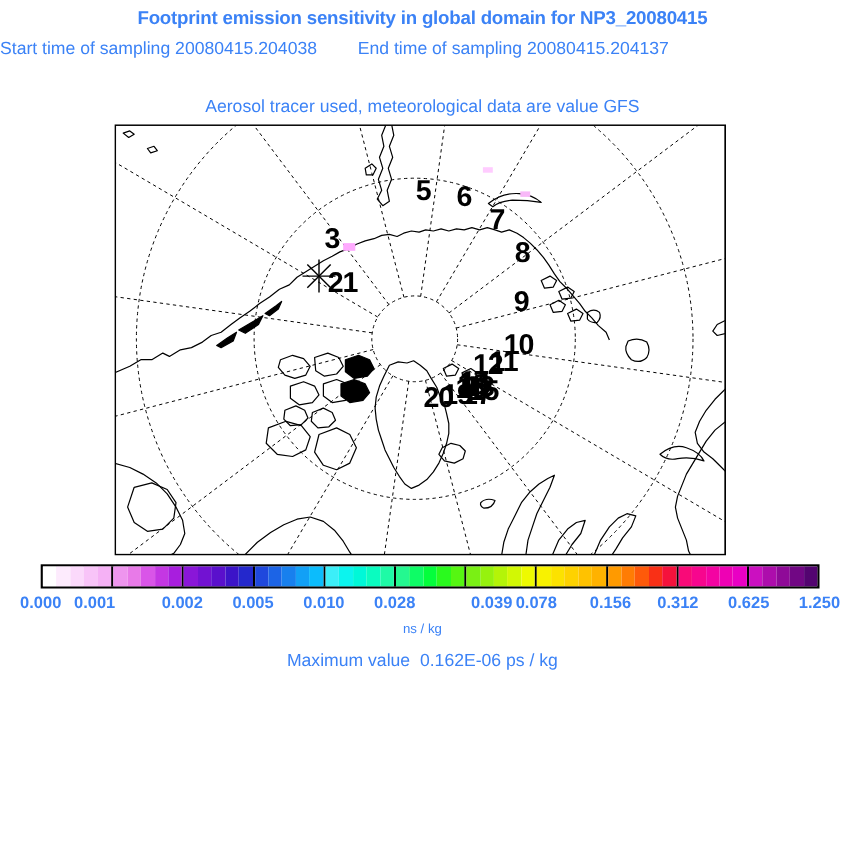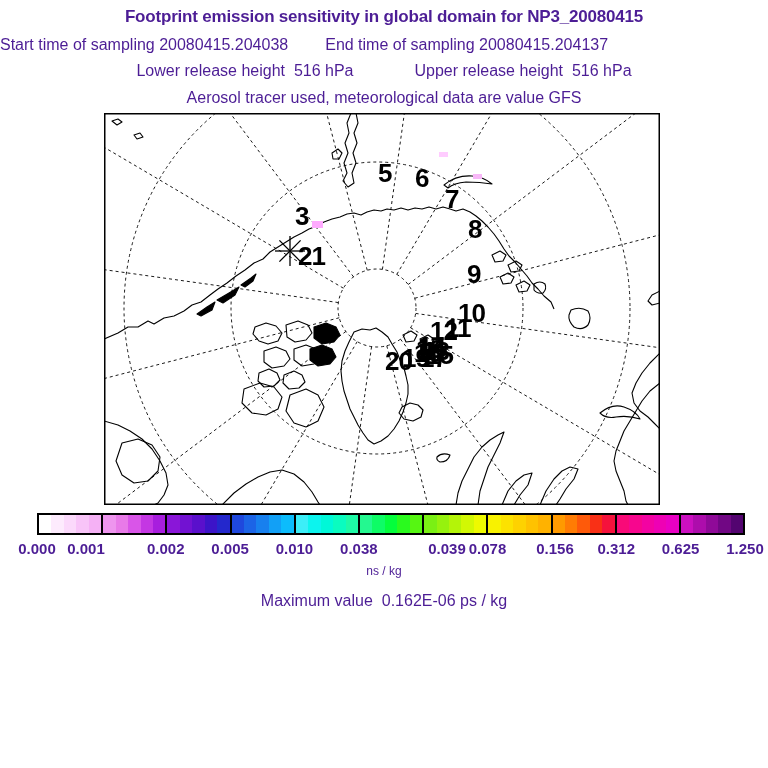--- a/index.html
+++ b/index.html
@@ -1,17 +1,17 @@
 <!DOCTYPE html>
 <html><head>
 <meta charset="utf-8">
 <style>
   html,body{margin:0;padding:0;background:#fff;}
   .page{position:relative;width:768px;height:768px;background:#ffffff;overflow:hidden;
-        font-family:"Liberation Sans","DejaVu Sans",sans-serif;color:#4c1d95;}
+        font-family:"Liberation Sans","DejaVu Sans",sans-serif;color:#3b82f6;}
   .hline{position:absolute;left:0;width:768px;text-align:center;white-space:pre;}
   .title{top:7px;font-size:17px;font-weight:bold;letter-spacing:-0.2px;}
   .line2{top:36px;font-size:16px;display:flex;gap:37px;}
   .line3{top:62px;font-size:16px;display:flex;justify-content:center;gap:61px;}
   .line4{top:89px;font-size:16px;}
   .line2 span,.line3 span{white-space:pre;}
   #mapwrap{position:absolute;left:104px;top:113px;width:556px;height:392px;}
   #colorbar{position:absolute;left:37px;top:513px;width:708px;height:22px;
             box-sizing:border-box;border:2px solid #000;display:flex;}
   .cbseg{flex:1;display:flex;border-right:2px solid #000;}
@@ -27,24 +27,20 @@
 
 <div class="page">
 
   <div class="hline title">Footprint emission sensitivity in global domain for NP3_20080415</div>
 
   <div class="hline line2">
     <span>Start time of sampling 20080415.204038</span>
     <span>End time of sampling 20080415.204137</span>
   </div>
 
-  <div class="hline line3">
-    <span>Lower release height  516 hPa</span>
-    <span>Upper release height  516 hPa</span>
-  </div>
 
   <div class="hline line4">Aerosol tracer used, meteorological data are value GFS</div>
 
   <div id="mapwrap">
     <svg width="556" height="392" viewBox="0 0 556 392">
         <clipPath id="mapclip">
           <rect x="1" y="1" width="554" height="390"></rect>
         </clipPath>
         <g clip-path="url(#mapclip)">
           <circle cx="273" cy="195" r="39" fill="none" stroke="#000" stroke-width="0.9" stroke-dasharray="3 3"></circle>
@@ -216,21 +212,21 @@
         <div class="cbcell" style="background: rgb(113, 7, 132);"></div>
         <div class="cbcell" style="background: rgb(83, 4, 112);"></div>
       </div>
     </div>
   <div id="tickrow">
       <span class="tick" style="left: 37px;">0.000</span>
       <span class="tick" style="left: 86px;">0.001</span>
       <span class="tick" style="left: 165.727px;">0.002</span>
       <span class="tick" style="left: 230.091px;">0.005</span>
       <span class="tick" style="left: 294.455px;">0.010</span>
-      <span class="tick" style="left: 358.818px;">0.038</span>
+      <span class="tick" style="left: 358.818px;">0.028</span>
       <span class="tick" style="left: 447px;">0.039</span>
       <span class="tick" style="left: 487.545px;">0.078</span>
       <span class="tick" style="left: 555px;">0.156</span>
       <span class="tick" style="left: 616.273px;">0.312</span>
       <span class="tick" style="left: 680.636px;">0.625</span>
       <span class="tick" style="left: 745px;">1.250</span>
     </div>
 
   <div class="hline units">ns / kg</div>
   <div class="hline maxval">Maximum value  0.162E-06 ps / kg</div>

